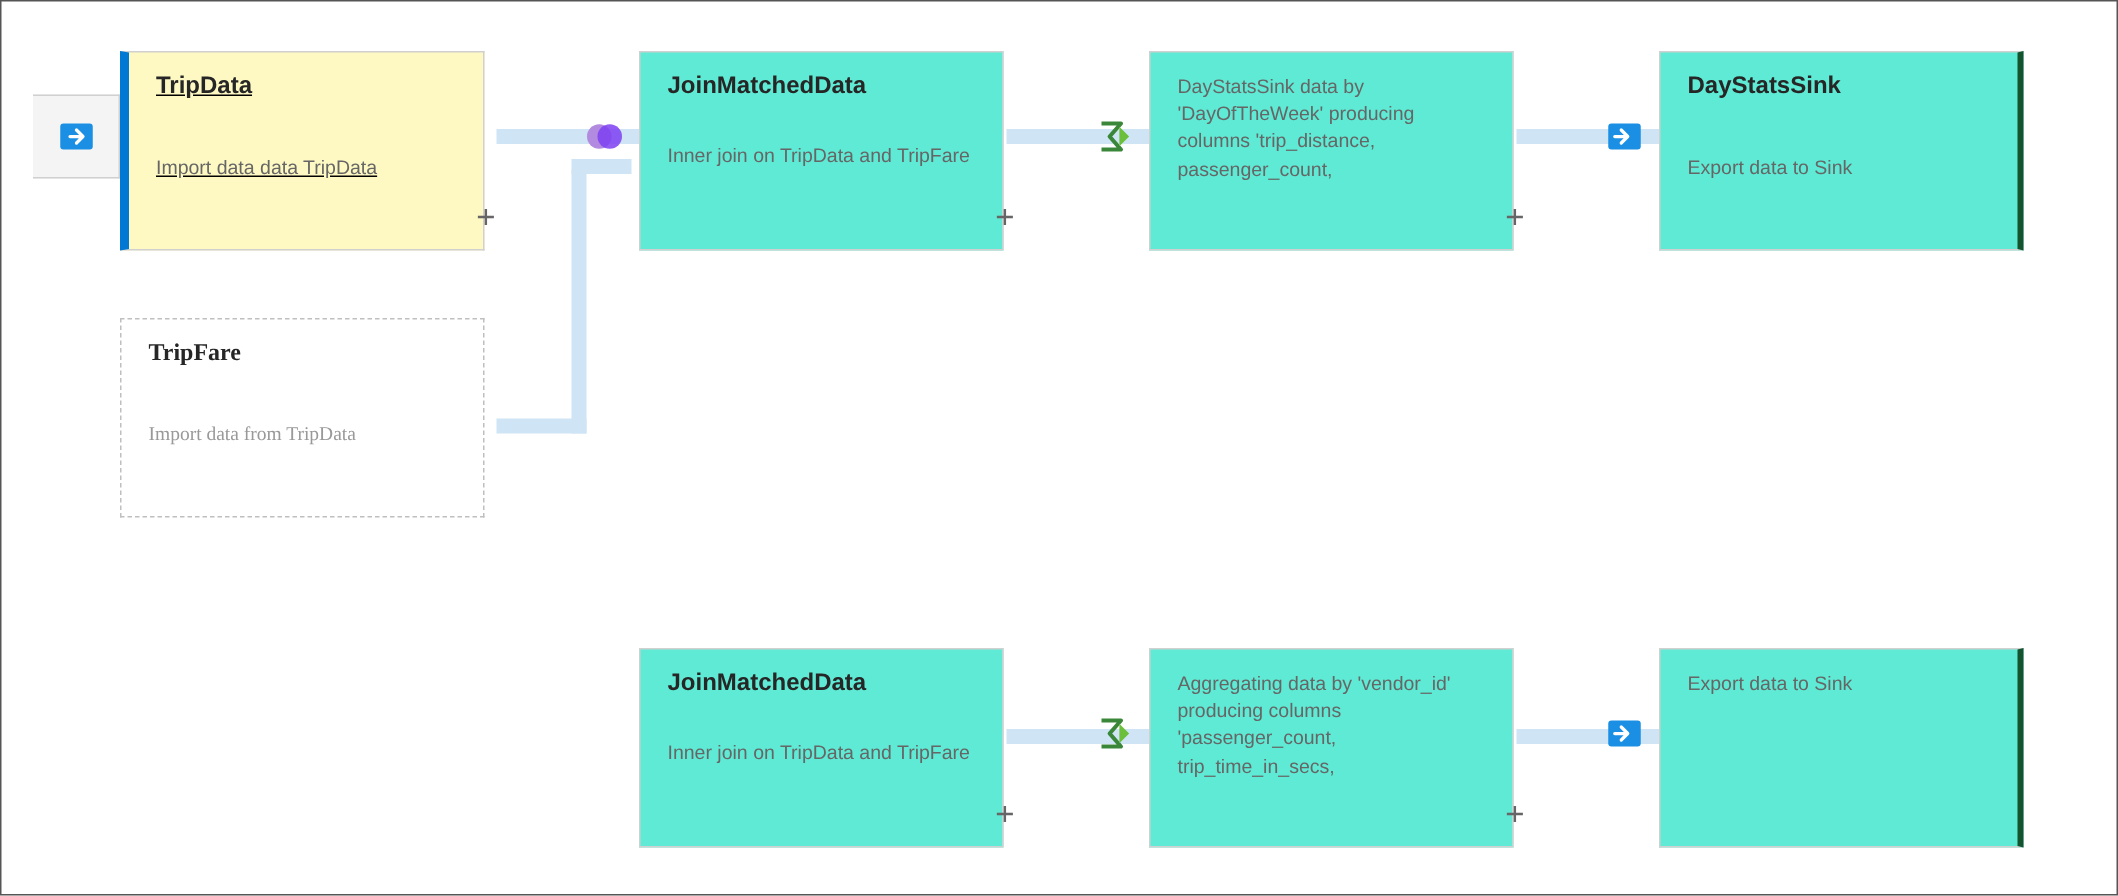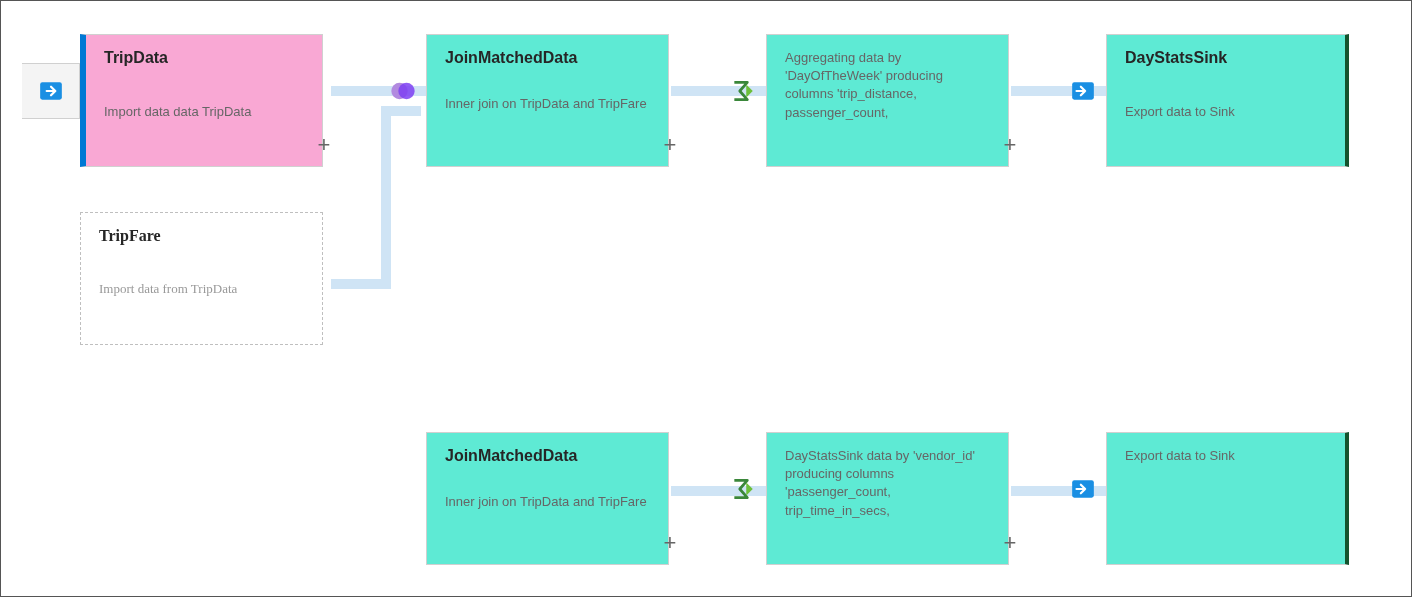--- a/index.html
+++ b/index.html
@@ -31,22 +31,23 @@
     margin-bottom: 28px;
   }
   .node .desc {
     font-size: 13px;
     color: #666;
     line-height: 1.4;
   }
 
   
   .source-node {
-    background: #f9a8d4;
+    background: #fef9c3;
     border-left: 6px solid #0078d4;
+    text-decoration: underline;
   }
   .source-node .title { margin-bottom: 36px; }
 
   
   .sink-node {
     border-right: 4px solid #14532d;
   }
   .sink-node .title { margin-bottom: 36px; }
 
   
@@ -168,21 +169,21 @@
   </div>
 
   <div class="icon-chip" style="left:717px; top:62px;">
     <svg width="26" height="26" viewBox="0 0 24 24">
       <path d="M4 4 h12 l-7 8 7 8 h-12" stroke="#3a873a" stroke-width="2.5" fill="none" stroke-linejoin="round"></path>
       <path d="M15 6 l6 6 -6 6 z" fill="#6cbf3a"></path>
     </svg>
   </div>
 
   <div class="node" style="left:765px; top:33px;">
-    <div class="desc">Aggregating data by 'DayOfTheWeek' producing columns 'trip_distance, passenger_count,</div>
+    <div class="desc">DayStatsSink data by 'DayOfTheWeek' producing columns 'trip_distance, passenger_count,</div>
     <div class="add-btn">+</div>
   </div>
 
   <div class="icon-chip" style="left:1057px; top:62px;">
     <svg width="26" height="26" viewBox="0 0 24 24">
       <rect x="2" y="4" width="20" height="16" rx="2" fill="#1a8fe3"></rect>
       <path d="M10 8 l4 4 -4 4 M6 12 h8" stroke="#fff" stroke-width="2" fill="none" stroke-linecap="round" stroke-linejoin="round"></path>
     </svg>
   </div>
 
@@ -203,21 +204,21 @@
   </div>
 
   <div class="icon-chip" style="left:717px; top:460px;">
     <svg width="26" height="26" viewBox="0 0 24 24">
       <path d="M4 4 h12 l-7 8 7 8 h-12" stroke="#3a873a" stroke-width="2.5" fill="none" stroke-linejoin="round"></path>
       <path d="M15 6 l6 6 -6 6 z" fill="#6cbf3a"></path>
     </svg>
   </div>
 
   <div class="node" style="left:765px; top:431px;">
-    <div class="desc">DayStatsSink data by 'vendor_id' producing columns 'passenger_count, trip_time_in_secs,</div>
+    <div class="desc">Aggregating data by 'vendor_id' producing columns 'passenger_count, trip_time_in_secs,</div>
     <div class="add-btn">+</div>
   </div>
 
   <div class="icon-chip" style="left:1057px; top:460px;">
     <svg width="26" height="26" viewBox="0 0 24 24">
       <rect x="2" y="4" width="20" height="16" rx="2" fill="#1a8fe3"></rect>
       <path d="M10 8 l4 4 -4 4 M6 12 h8" stroke="#fff" stroke-width="2" fill="none" stroke-linecap="round" stroke-linejoin="round"></path>
     </svg>
   </div>
 

